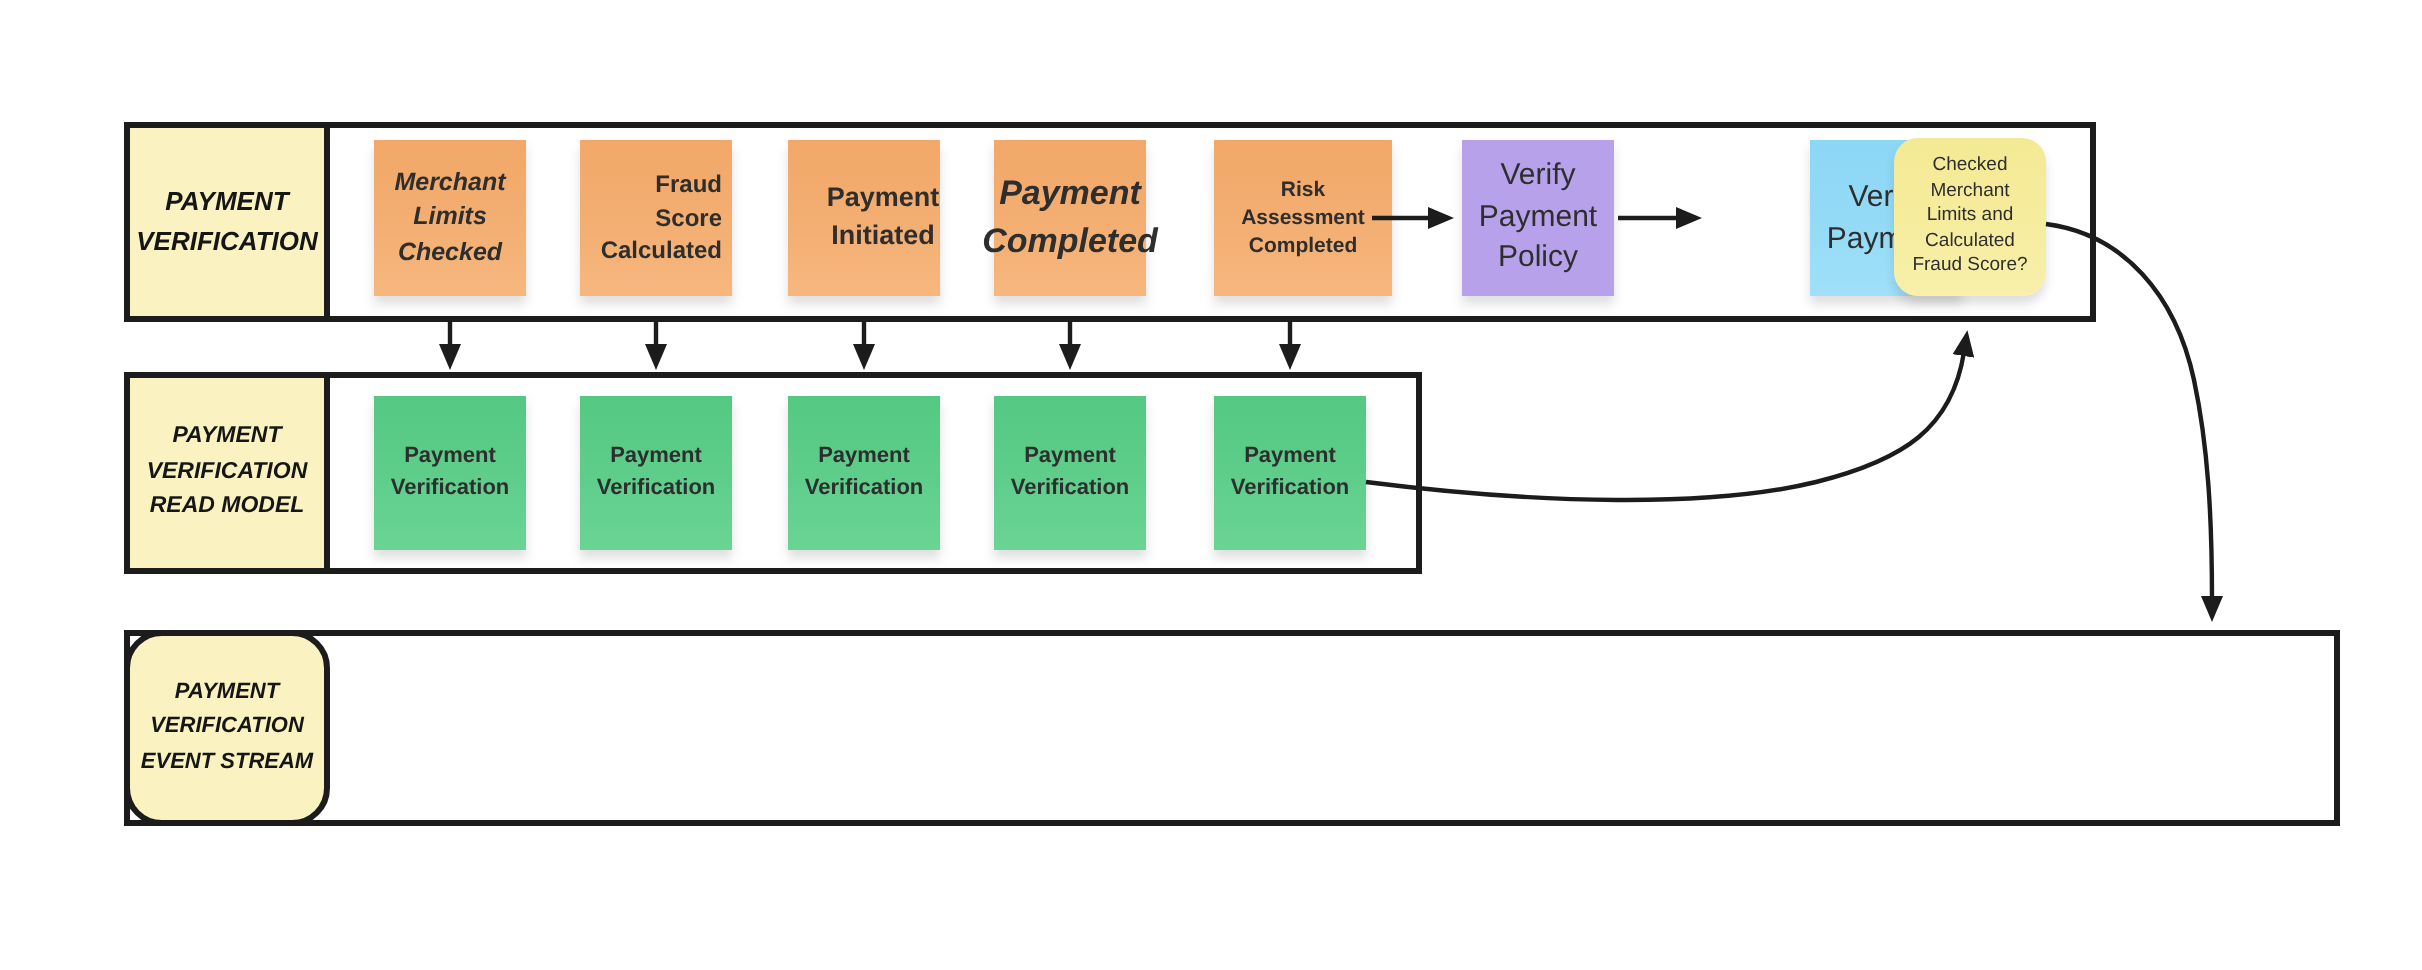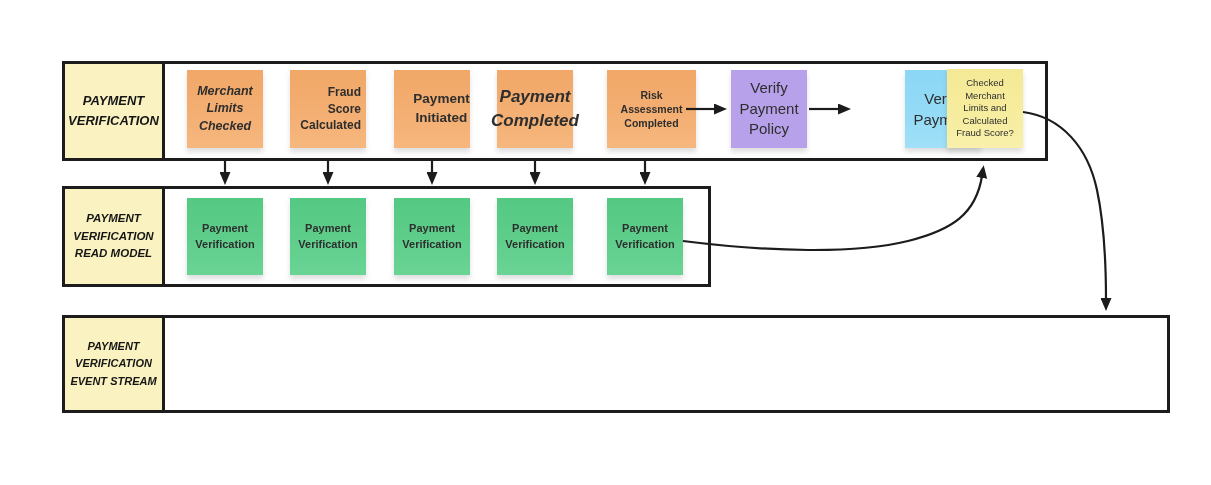--- a/index.html
+++ b/index.html
@@ -27,21 +27,21 @@
     background: var(--label-yellow, #faf3c1);
     display: flex; align-items: center; justify-content: center;
     text-align: center;
     font-weight: bold; font-style: italic;
     color: #161616;
     line-height: 1.55;
     padding: 0 2px;
   }
   .lane-label.sz-lg { font-size: 13px; }
   .lane-label.sz-md { font-size: 11.5px; }
-  .lane-label.sz-sm { font-size: 11px; }
+  .lane-label.sz-sm { font-size: 11px; border-radius: 19px; }
   .sticky {
     position: absolute;
     box-sizing: border-box;
     display: flex; align-items: center; justify-content: center;
     text-align: center;
     color: var(--text, #2e2e2e);
     padding: 3px 5px;
     box-shadow: 0 4px 5px rgba(80,80,80,0.18);
     line-height: 1.4;
   }
@@ -50,21 +50,21 @@
   .sticky.policy  { background: linear-gradient(180deg, #b19aе9 0%, var(--purple, #b6a1ea) 50%, #bca9ec 100%); background-color: var(--purple, #b6a1ea); }
   .sticky.command { background: linear-gradient(180deg, #8cd7f6 0%, var(--blue, #93daf6) 50%, #a0e0f8 100%); }
   .sticky.question{ background: linear-gradient(180deg, #f4e994 0%, var(--sticky-yellow, #f6ec9d) 50%, #f8f0ab 100%); }
   .bold { font-weight: bold; }
   .fs-135 { font-size: 13.5px; }
   .fs-125 { font-size: 12.5px; }
   .fs-12  { font-size: 12px; }
   .fs-115 { font-size: 17px; font-style: italic; }
   .fs-11  { font-size: 11px; }
   .fs-105 { font-size: 10.5px; line-height: 1.35; }
-  .fs-95  { font-size: 9.5px; line-height: 1.32; }
+  .fs-95  { font-size: 9.5px; line-height: 1.32; border-radius: 12px; }
   .fs-14n { font-size: 15px; line-height: 1.38; }
   .fs-15n { font-size: 15px; line-height: 1.4; }
   #arrow-layer {
     position: absolute; left: 0; top: 0;
     width: 1211px; height: 485px;
     pointer-events: none;
   }
 </style>
 </head>
 <body>

